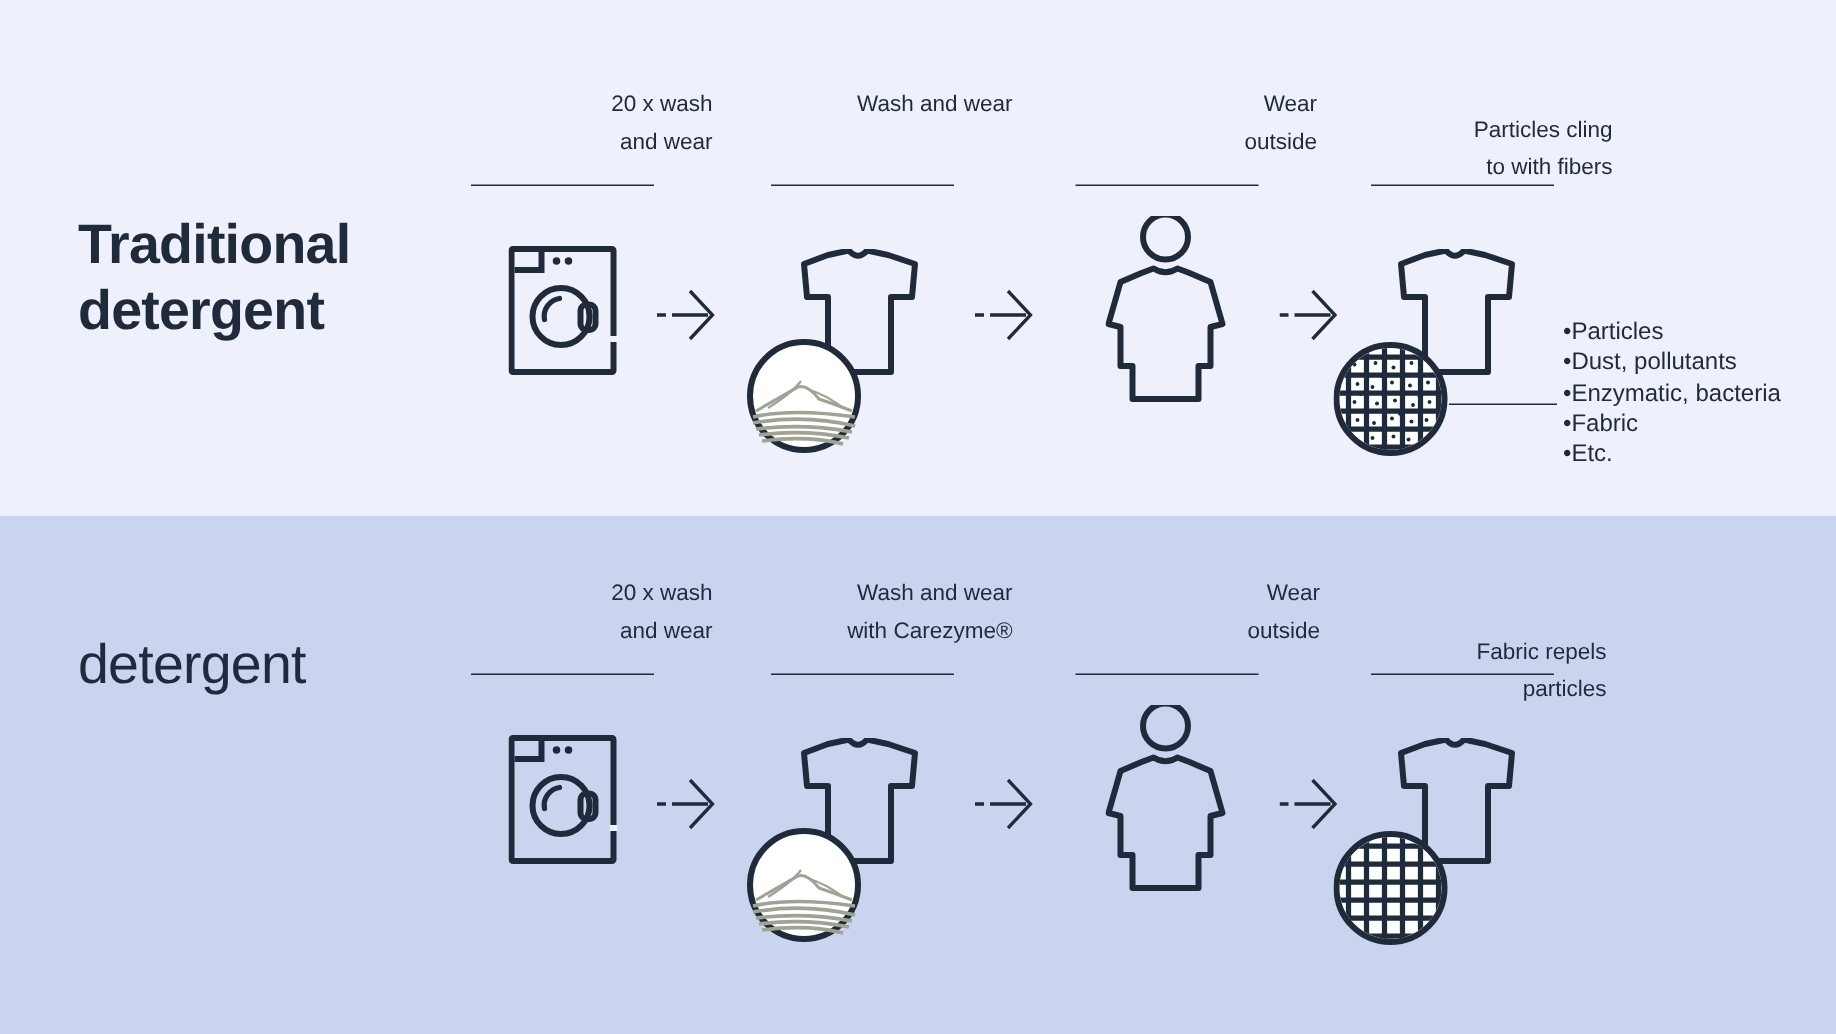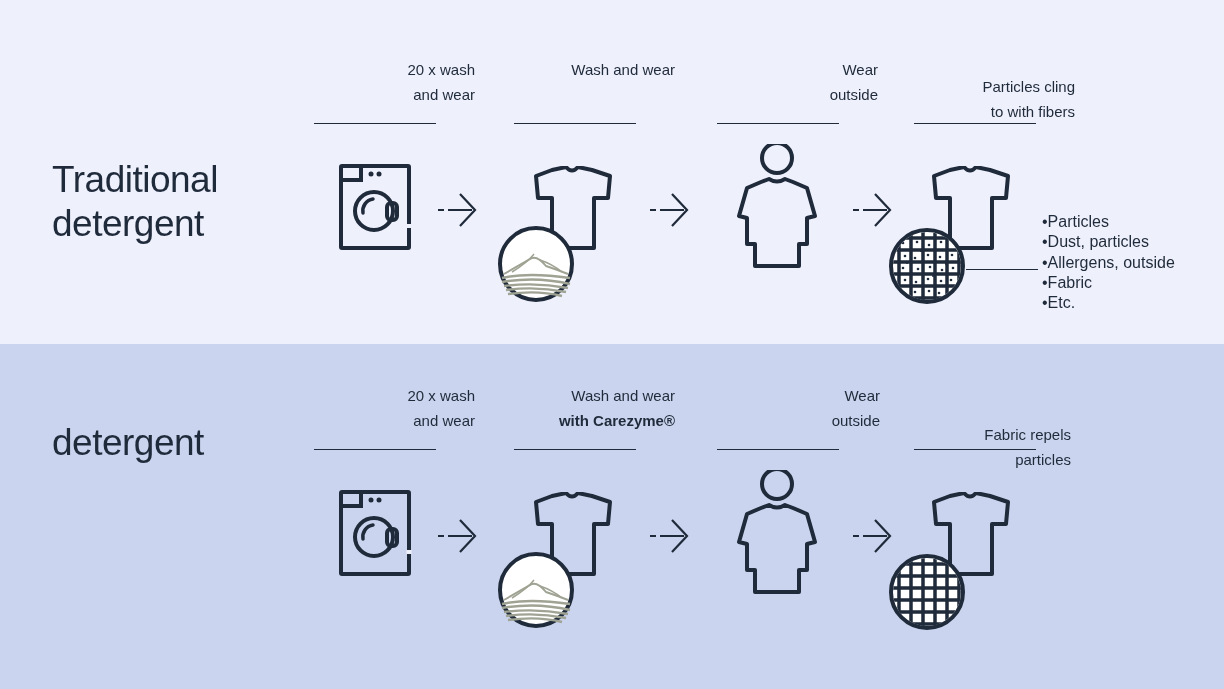--- a/index.html
+++ b/index.html
@@ -5,21 +5,21 @@
   html, body { margin:0; padding:0; }
   body { width:1224px; height:689px; position:relative; overflow:hidden;
          font-family:"Liberation Sans", sans-serif; color:#1f2a3a; }
   .section { position:absolute; left:0; width:1224px; }
   .top { top:0; height:344px; background:#eef0fc; }
   .bottom { top:344px; height:345px; background:#cbd4ee; }
   .row-title { position:absolute; left:52px; font-size:37px; line-height:44px; color:#1f2a3a; letter-spacing:-0.5px; }
   .row-title b { font-weight:bold; display:block; }
   .row-title span { display:block; }
   .step-label { position:absolute; width:200px; text-align:right; font-size:15px; line-height:25px; color:#1f2a3a; }
-  .step-label .l2b { font-weight:bold; }
+  .step-label .l2b { font-weight:normal; }
   .step-rule { position:absolute; width:122px; height:0; border-top:1.5px solid #1f2a3a; }
   .icon { position:absolute; }
   .bullets { position:absolute; left:1042px; top:212px; font-size:16px; line-height:20.3px; color:#1f2a3a; }
   .bullets div::before { content:"\2022 "; }
   .leader { position:absolute; left:966px; top:269px; width:72px; border-top:1.5px solid #1f2a3a; }
 </style>
 </head>
 <body>
 
 <svg width="0" height="0" style="position:absolute">
@@ -87,21 +87,21 @@
         <circle cx="18" cy="35" r="1"></circle>
           <circle cx="44" cy="48" r="1"></circle>
           <circle cx="32" cy="23" r="1"></circle>
           <circle cx="57" cy="36" r="1"></circle>
       </g>
     </g>
   </defs>
 </svg>
 
 <div class="section top">
-  <div class="row-title" style="top:158px;">
+  <div class="row-title" style="top:141px;font-weight:bold;">
     <span>Traditional</span>
     <span>detergent</span>
   </div>
 
   <div class="step-label" style="left:275px; top:57px;">
     <div>20 x wash</div>
     <div>and wear</div>
   </div>
   <div class="step-rule" style="left:314px; top:123px;"></div>
 
@@ -147,22 +147,22 @@
       <use href="#shirt"></use>
     </svg>
   <svg class="icon" style="left:889px; top:228px;" width="80" height="80">
       <use href="#grid"></use>
       <use href="#dots"></use>
     </svg>
 
   <div class="leader"></div>
   <div class="bullets">
     <div>Particles</div>
-    <div>Dust, particles</div>
-    <div>Allergens, outside</div>
+    <div>Dust, pollutants</div>
+    <div>Enzymatic, bacteria</div>
     <div>Fabric</div>
     <div>Etc.</div>
   </div>
 </div>
 
 <div class="section bottom">
   <div class="row-title" style="top:77px;">
     <span>detergent</span>
   </div>
 

